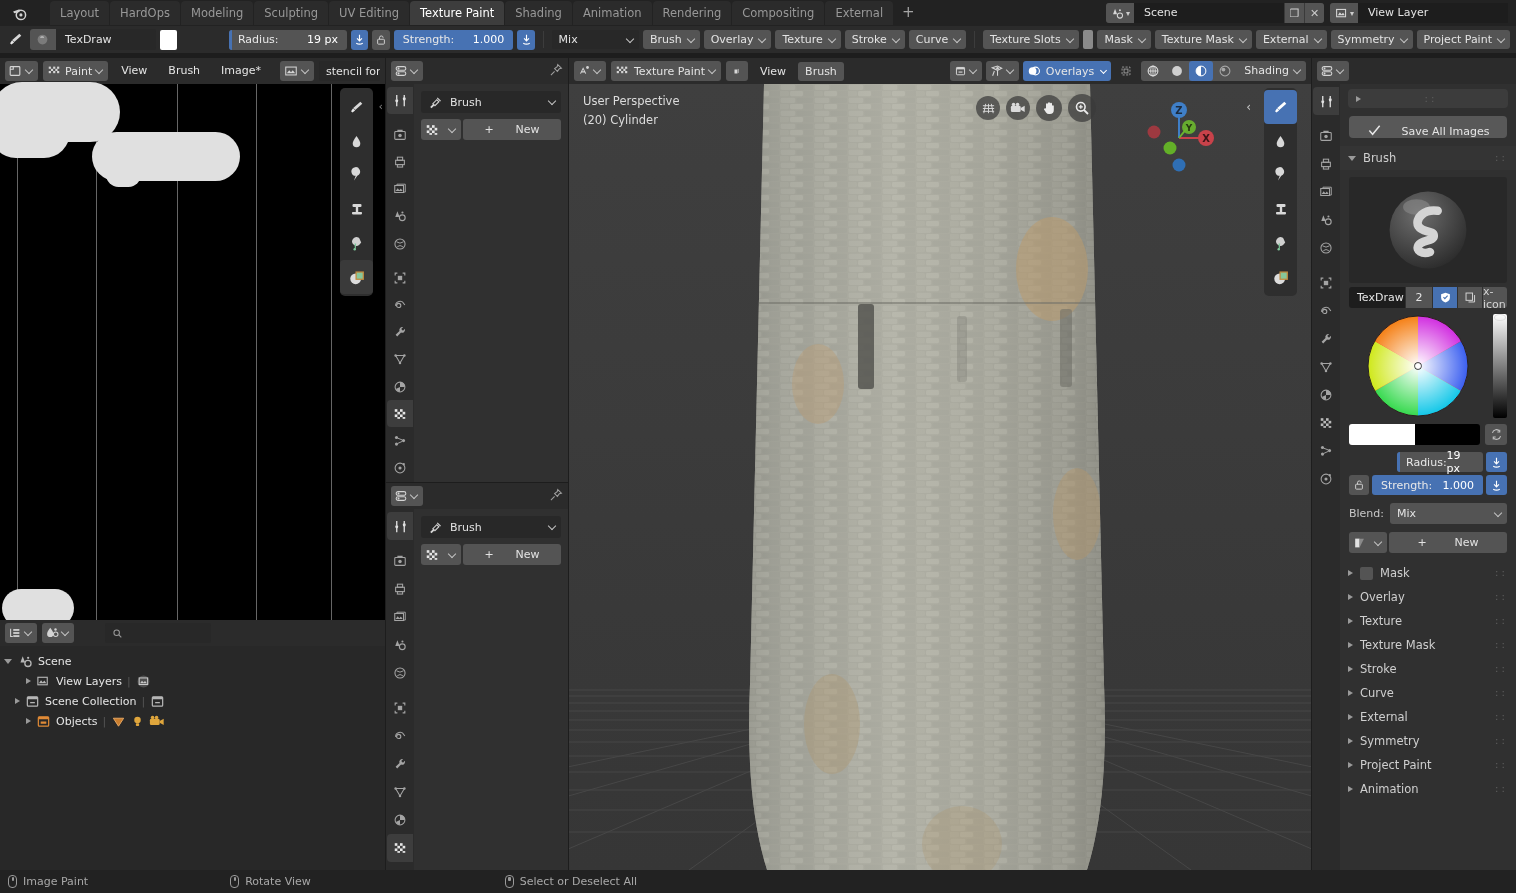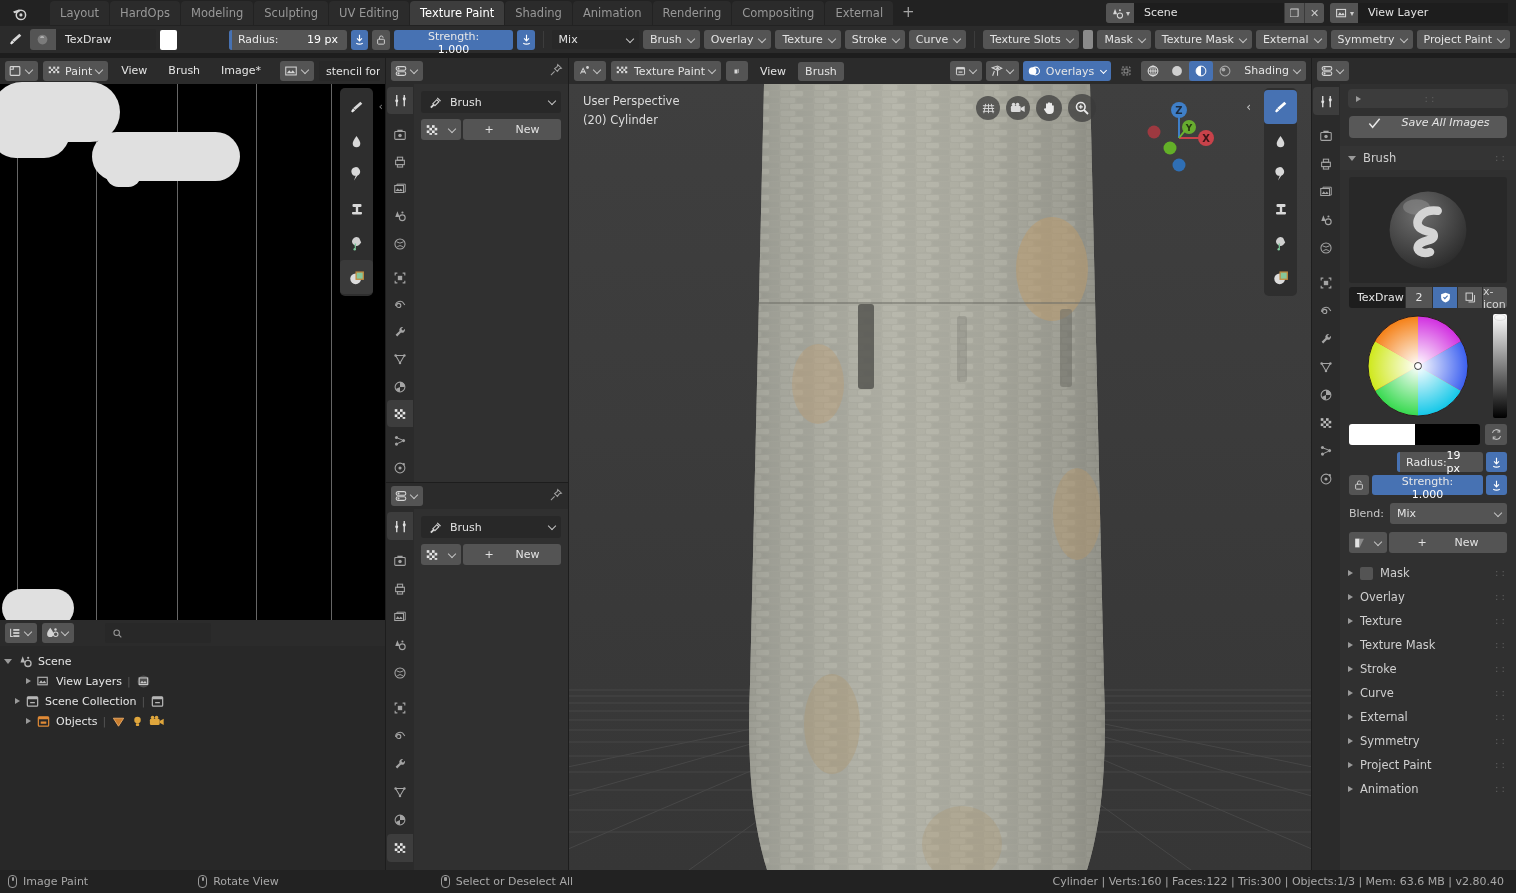--- a/index.html
+++ b/index.html
@@ -56,21 +56,21 @@
   .idblock .ib-btn { width: 20px; height: 20px; background: #545454; display: flex; align-items: center;
       justify-content: center; color: #ccc; font-size: 11px; border-left: 1px solid #3a3a3a; }
   .idblock .ib-btn:last-child { border-radius: 0 3px 3px 0; }
 
   
   #toolbar2 { display: flex; align-items: center; height: 28px; background: #2b2b2b; padding: 0 6px; gap: 4px;
               border-bottom: 1px solid #1d1d1d; }
   .numfield { position: relative; display: flex; align-items: center; justify-content: space-between;
     height: 20px; border-radius: 3px; padding: 0 9px; min-width: 118px; font-size: 11px; }
   .numfield.grey { background: #545454; margin-left: 48px; }
-  .numfield.blue { background: #4772b3; flex-direction: column; }
+  .numfield.blue { background: #4772b3; }
   .numfield .lbl { color: #e8e8e8; }
   .numfield .val { color: #fff; }
   .numfield.grey::before { content:""; position:absolute; left:0; top:0; bottom:0; width:3px; background:#4772b3; border-radius:3px 0 0 3px;}
   .sqbtn { width: 21px; height: 20px; background: #4772b3; border-radius: 3px; display: flex;
            align-items: center; justify-content: center; }
   .sqbtn.grey { background: #545454; }
   .swatch { width: 20px; height: 20px; background: #fff; border-radius: 2px; }
 
   
   .area { position: absolute; background: #303030; }
@@ -92,21 +92,21 @@
   .proptabs .pt.active { background: #3d3d3d; border-radius: 4px 0 0 4px; }
   .proptabs .gap { height: 7px; }
 
   
   .panelrow { display: flex; align-items: center; height: 24px; padding: 0 8px; gap: 7px; }
   .panelrow.head { background: #343434; }
   .panelrow .ttl { color: #cfcfcf; font-size: 11.5px; }
 
   
   #statusbar { position: absolute; left: 0; bottom: 0; width: 1516px; height: 23px; background: #222;
-    display: flex; align-items: center; padding: 0 8px; font-size: 11px; color: #a8a8a8; }
+    display: flex; align-items: center; padding: 0 8px; font-size: 11px; color: #a8a8a8; gap: 32px; }
   .kb { display: flex; align-items: center; gap: 6px; margin-right: 52px; }
 
   .mouseicon { width: 9px; height: 13px; border: 1.2px solid #9a9a9a; border-radius: 4px 4px 4px 4px; position: relative; flex: none;}
   .mouseicon::after { content:""; position: absolute; left: 2.6px; top: 1.2px; width: 2.2px; height: 4px; background: #9a9a9a; border-radius:1px;}
   .mouseicon.mid::after { left: 2.6px; right: 2.6px; width: auto; }
 </style>
 </head>
 <body>
 
 <div id="app">
@@ -1079,21 +1079,21 @@
       </div>
     </div>
 
     <div style="position:absolute;left:28px;top:26px;right:0;bottom:0;background:#303030;overflow:hidden;">
 
       <div style="margin:5px 8px 0 8px;background:#3c3c3c;border-radius:4px;height:19px;display:flex;align-items:center;padding:0 8px;">
         <span class="tri"></span>
         <span class="grip" style="margin-left:auto;margin-right:auto;">::::</span>
       </div>
 
-      <div style="margin:8px 9px 0 9px;background:#585858;border-radius:4px;height:22px;display:flex;align-items:flex-start;justify-content:center;gap:20px;font-style:italic;">
+      <div style="margin:8px 9px 0 9px;background:#585858;border-radius:4px;height:22px;display:flex;align-items:flex-end;justify-content:center;gap:20px;">
         <svg width="15" height="15" viewBox="0 0 16 16">
             <path d="M2.5 8 L6 12 L13.5 3" stroke="#e6e6e6" stroke-width="1.6" fill="none"></path>
           </svg>
         <span>Save All Images</span>
       </div>
 
       <div class="panelrow head" style="margin-top:8px;">
         <span class="tri down"></span>
         <span class="ttl">Brush</span>
         <span class="grip" style="margin-left:auto;">::::</span>
@@ -1290,16 +1290,15 @@
       <span>Rotate View</span>
     </div>
     <div class="kb" style="margin-left:110px;">
       <span class="mouseicon"></span>
       <span>Select or Deselect All</span>
     </div>
     <div class="kb" style="margin-left:0px;margin-top:40px;">
       <span class="mouseicon"></span>
       <span>Move</span>
     </div>
-    <div style="margin-left:auto;padding-right:4px;">Cylinder | Verts:160 | Faces:122 | Tris:300 | Objects:1/3 | Mem: 63.6 MB | v2.80.40</div>
   </div>
 
 </div>
 
 </body></html>

